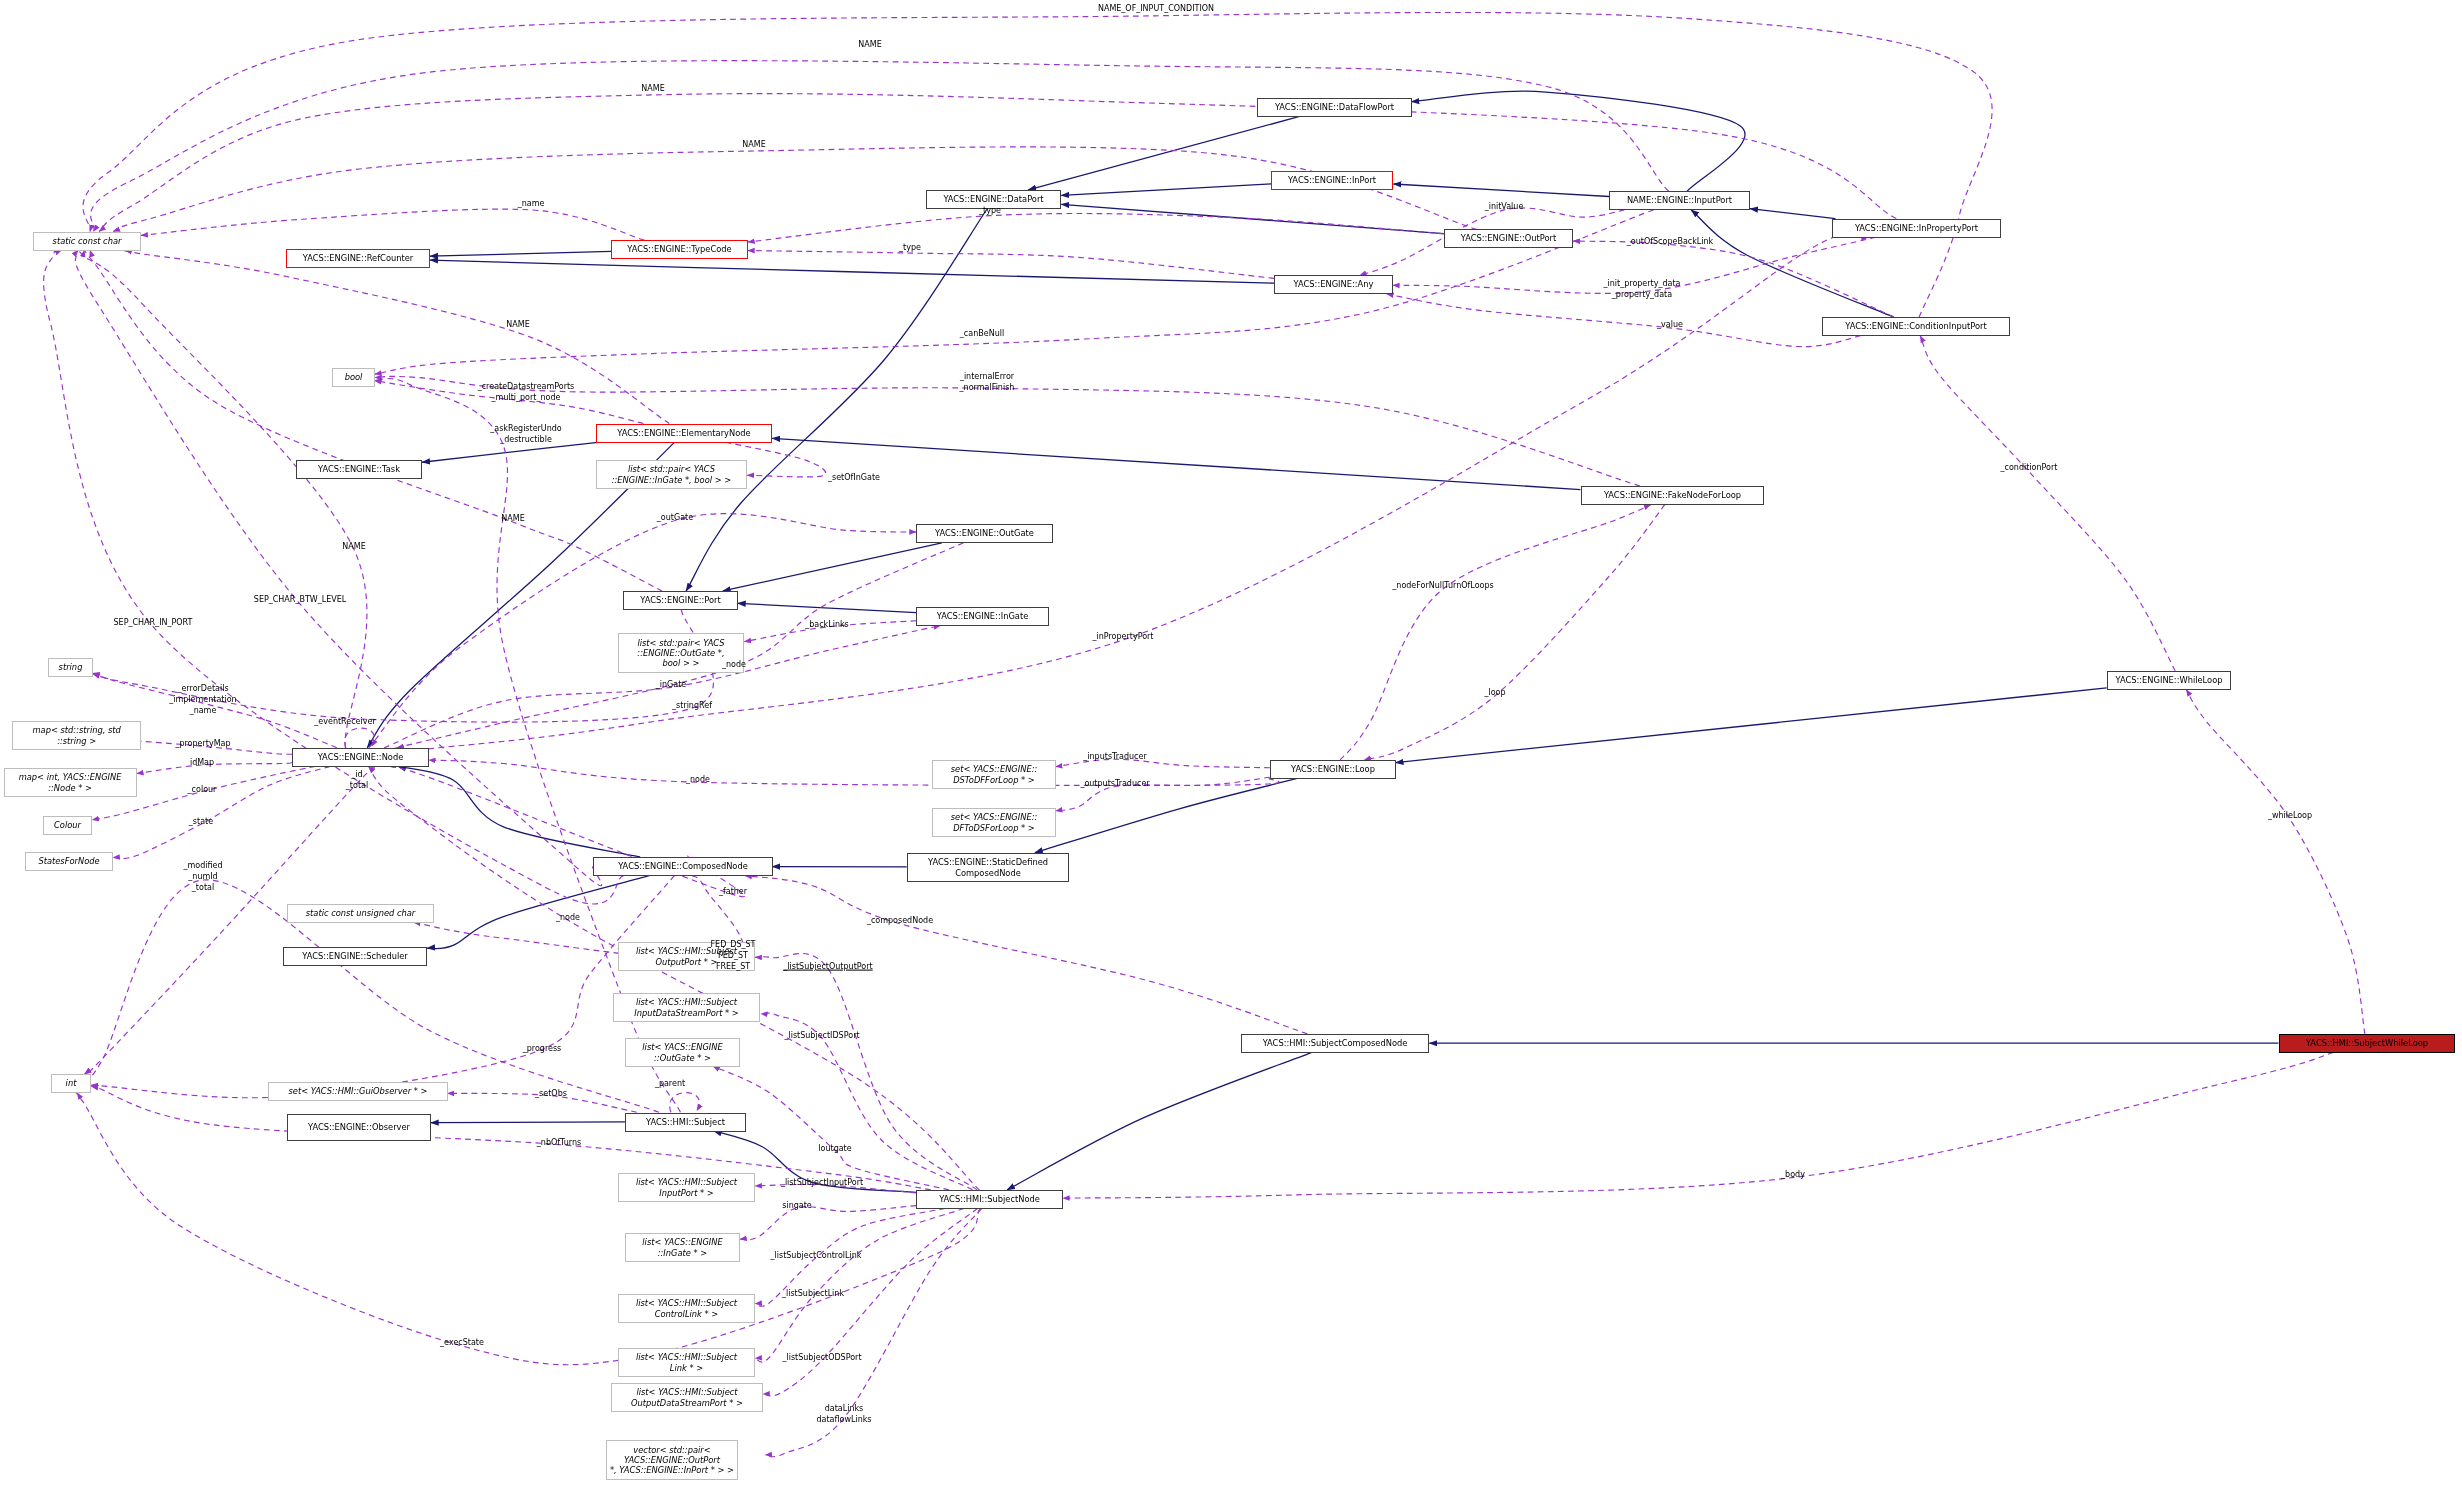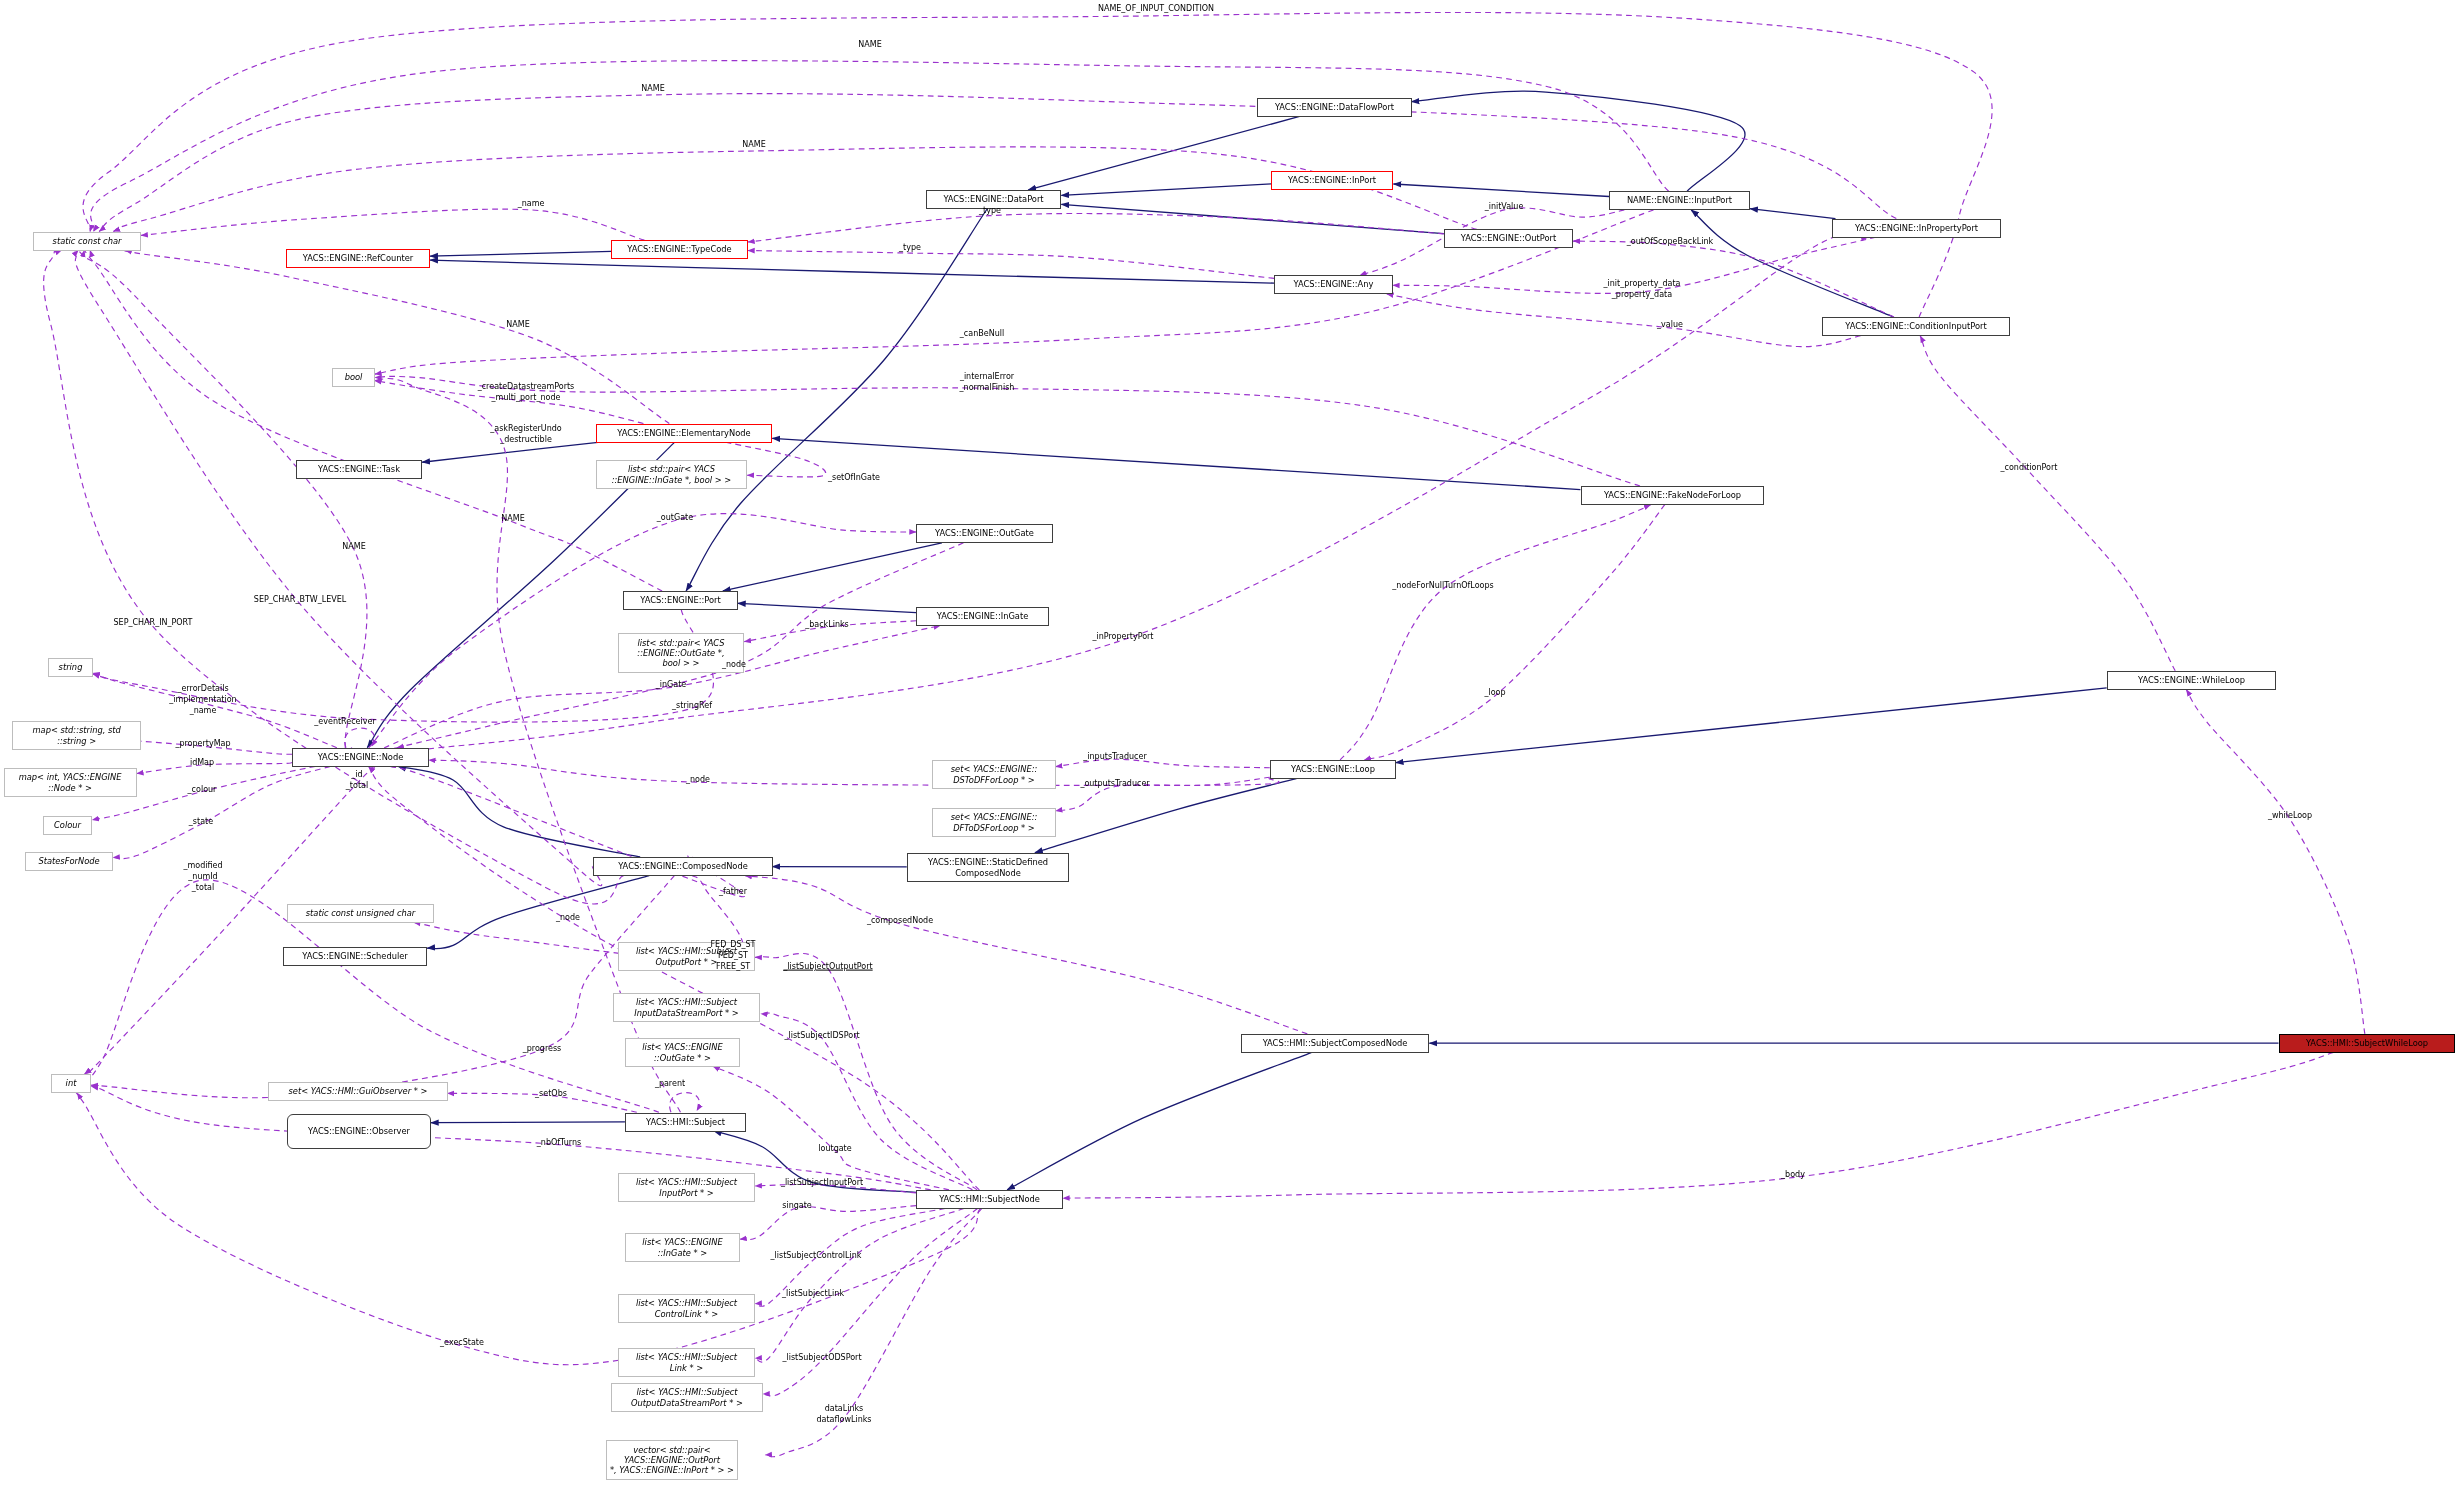--- a/index.html
+++ b/index.html
@@ -134,21 +134,21 @@
       <div class="node tpl" style="left: 596px; top: 460px; width: 151px; height: 29px;">list&lt; std::pair&lt; YACS
 ::ENGINE::InGate *, bool &gt; &gt;</div>
       <div class="node " style="left: 1581px; top: 486px; width: 183px; height: 18.7px;">YACS::ENGINE::FakeNodeForLoop</div>
       <div class="node " style="left: 916px; top: 524px; width: 137px; height: 18.7px;">YACS::ENGINE::OutGate</div>
       <div class="node " style="left: 623px; top: 591px; width: 115px; height: 18.7px;">YACS::ENGINE::Port</div>
       <div class="node " style="left: 916px; top: 607px; width: 133px; height: 18.7px;">YACS::ENGINE::InGate</div>
       <div class="node tpl" style="left: 618px; top: 633px; width: 126px; height: 40px;">list&lt; std::pair&lt; YACS
 ::ENGINE::OutGate *,
 bool &gt; &gt;</div>
       <div class="node tpl" style="left: 48px; top: 658px; width: 45px; height: 18.7px;">string</div>
-      <div class="node " style="left: 2107px; top: 671px; width: 169px; height: 18.7px;">YACS::ENGINE::WhileLoop</div>
+      <div class="node " style="left: 2107px; top: 671px; width: 124px; height: 18.7px;">YACS::ENGINE::WhileLoop</div>
       <div class="node tpl" style="left: 12.2px; top: 721px; width: 129px; height: 29px;">map&lt; std::string, std
 ::string &gt;</div>
       <div class="node " style="left: 292px; top: 748px; width: 137px; height: 18.7px;">YACS::ENGINE::Node</div>
       <div class="node tpl" style="left: 3.6px; top: 768px; width: 133px; height: 29px;">map&lt; int, YACS::ENGINE
 ::Node * &gt;</div>
       <div class="node tpl" style="left: 932px; top: 760px; width: 124px; height: 29px;">set&lt; YACS::ENGINE::
 DSToDFForLoop * &gt;</div>
       <div class="node " style="left: 1270px; top: 760px; width: 126px; height: 18.7px;">YACS::ENGINE::Loop</div>
       <div class="node tpl" style="left: 43px; top: 816px; width: 49px; height: 18.7px;">Colour</div>
       <div class="node tpl" style="left: 932px; top: 808px; width: 124px; height: 29px;">set&lt; YACS::ENGINE::
@@ -163,21 +163,21 @@
 OutputPort * &gt;</div>
       <div class="node tpl" style="left: 613px; top: 993px; width: 147px; height: 29px;">list&lt; YACS::HMI::Subject
 InputDataStreamPort * &gt;</div>
       <div class="node tpl" style="left: 625px; top: 1038px; width: 115px; height: 29px;">list&lt; YACS::ENGINE
 ::OutGate * &gt;</div>
       <div class="node " style="left: 1241px; top: 1034px; width: 188px; height: 18.7px;">YACS::HMI::SubjectComposedNode</div>
       <div class="node hl" style="left: 2279px; top: 1034px; width: 176px; height: 18.7px;">YACS::HMI::SubjectWhileLoop</div>
       <div class="node tpl" style="left: 268px; top: 1082px; width: 180px; height: 18.7px;">set&lt; YACS::HMI::GuiObserver * &gt;</div>
       <div class="node tpl" style="left: 51px; top: 1074px; width: 40px; height: 18.7px;">int</div>
       <div class="node " style="left: 625px; top: 1113px; width: 121px; height: 18.7px;">YACS::HMI::Subject</div>
-      <div class="node " style="left: 287px; top: 1114px; width: 144px; height: 35px; border-radius: 6px;">YACS::ENGINE::Observer</div>
+      <div class="node " style="left: 287px; top: 1114px; width: 144px; height: 27px;">YACS::ENGINE::Observer</div>
       <div class="node " style="left: 916px; top: 1190px; width: 147px; height: 18.7px;">YACS::HMI::SubjectNode</div>
       <div class="node tpl" style="left: 618px; top: 1173px; width: 137px; height: 29px;">list&lt; YACS::HMI::Subject
 InputPort * &gt;</div>
       <div class="node tpl" style="left: 625px; top: 1233px; width: 115px; height: 29px;">list&lt; YACS::ENGINE
 ::InGate * &gt;</div>
       <div class="node tpl" style="left: 618px; top: 1294px; width: 137px; height: 29px;">list&lt; YACS::HMI::Subject
 ControlLink * &gt;</div>
       <div class="node tpl" style="left: 618px; top: 1348px; width: 137px; height: 29px;">list&lt; YACS::HMI::Subject
 Link * &gt;</div>
       <div class="node tpl" style="left: 611px; top: 1383px; width: 152px; height: 29px;">list&lt; YACS::HMI::Subject

